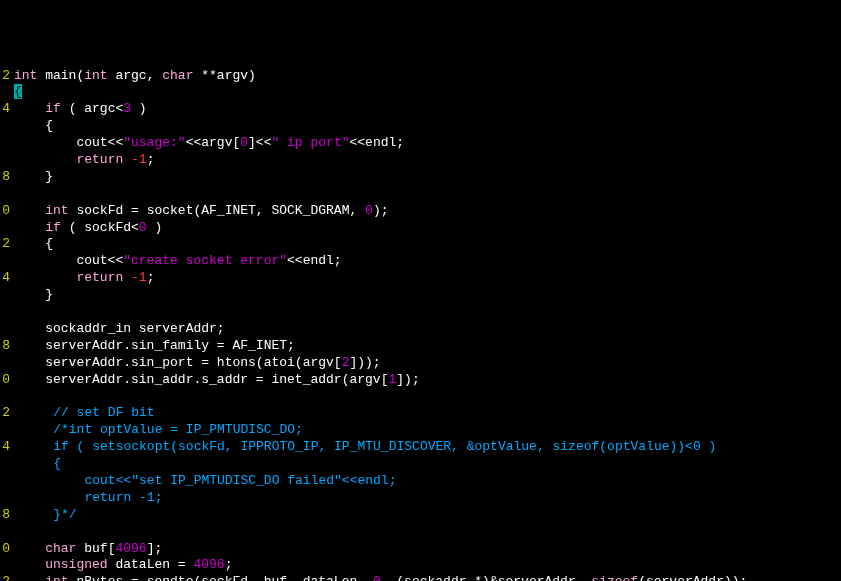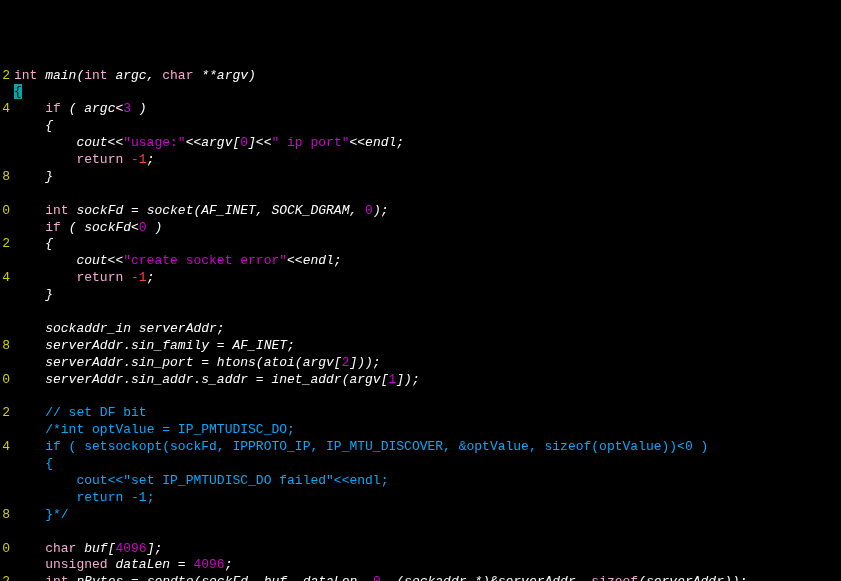--- a/index.html
+++ b/index.html
@@ -24,22 +24,22 @@
     min-width: 14px;
     user-select: none;
   }
   .code {
     flex: 1;
   }
   .line { display: block; }
   .kw { color: #f9a8d4; }
   .str { color: #d000d0; }     
   .num { color: #d000d0; }   
-  .cmt { color: #00aaff; }     
-  .def { color: #ffffff; font-style: italic; }    
+  .cmt { color: #00aaff; margin-left: 8px; }     
+  .def { color: #ffffff; }    
   .red { color: #ff4040; }     
   .cursor-brace { background: #00aaaa; color: #000; }
 </style>
 </head>
 <body>
 
 
 
 <div class="editor">
   <div class="gutter" id="gutter"><div class="line">2</div><div class="line"> </div><div class="line">4</div><div class="line"> </div><div class="line"> </div><div class="line"> </div><div class="line">8</div><div class="line"> </div><div class="line">0</div><div class="line"> </div><div class="line">2</div><div class="line"> </div><div class="line">4</div><div class="line"> </div><div class="line"> </div><div class="line"> </div><div class="line">8</div><div class="line"> </div><div class="line">0</div><div class="line"> </div><div class="line">2</div><div class="line"> </div><div class="line">4</div><div class="line"> </div><div class="line"> </div><div class="line"> </div><div class="line">8</div><div class="line"> </div><div class="line">0</div><div class="line"> </div><div class="line">2</div></div>

